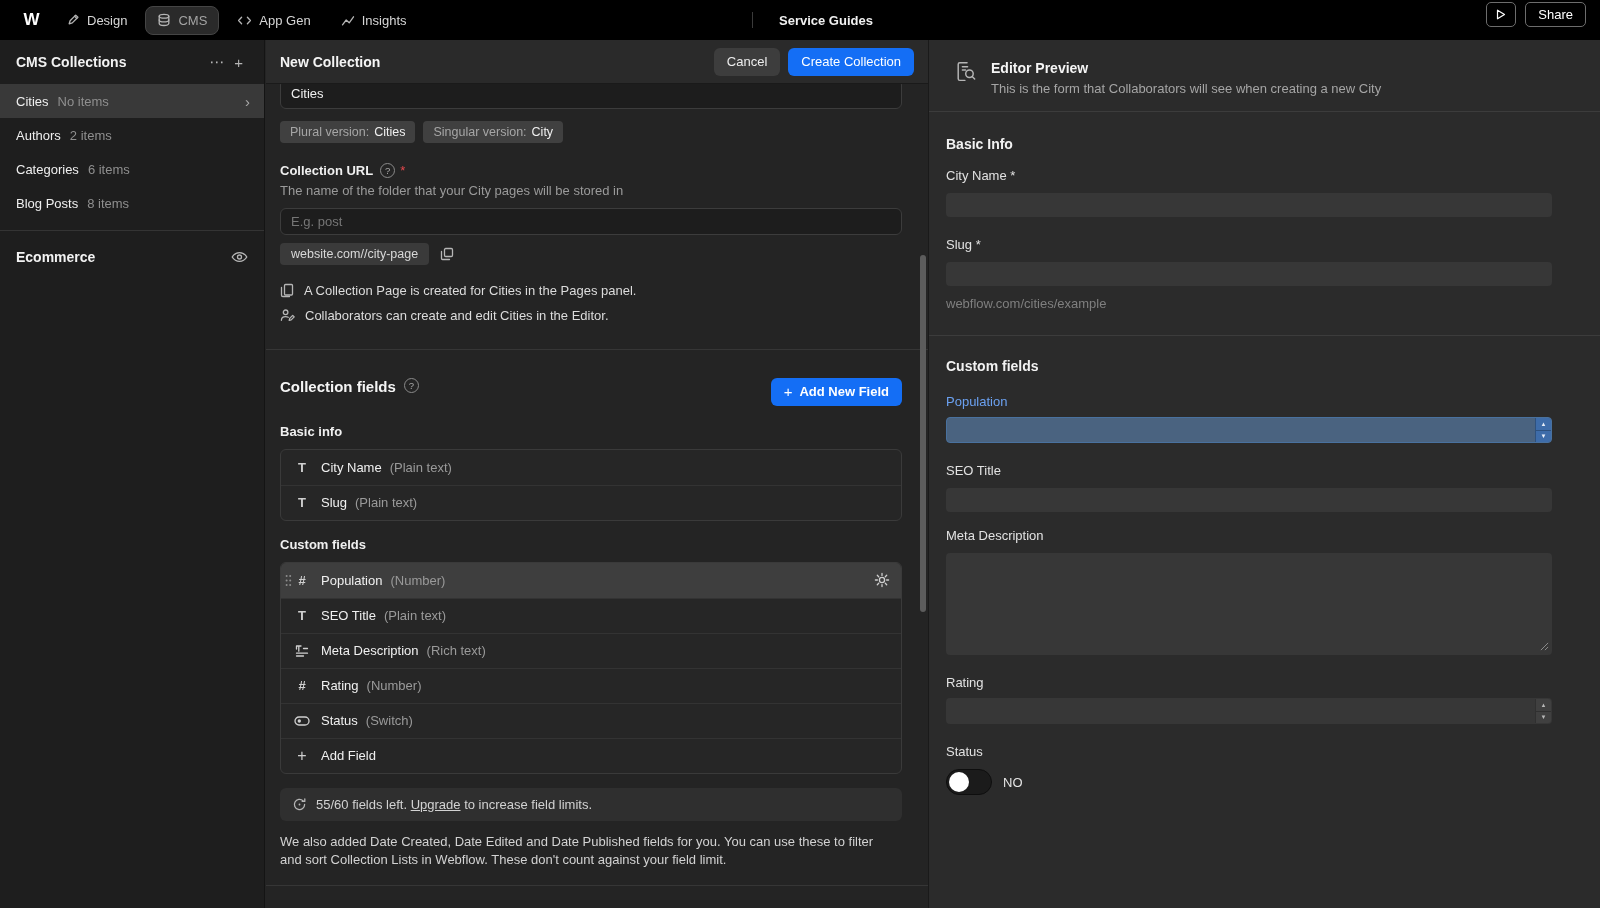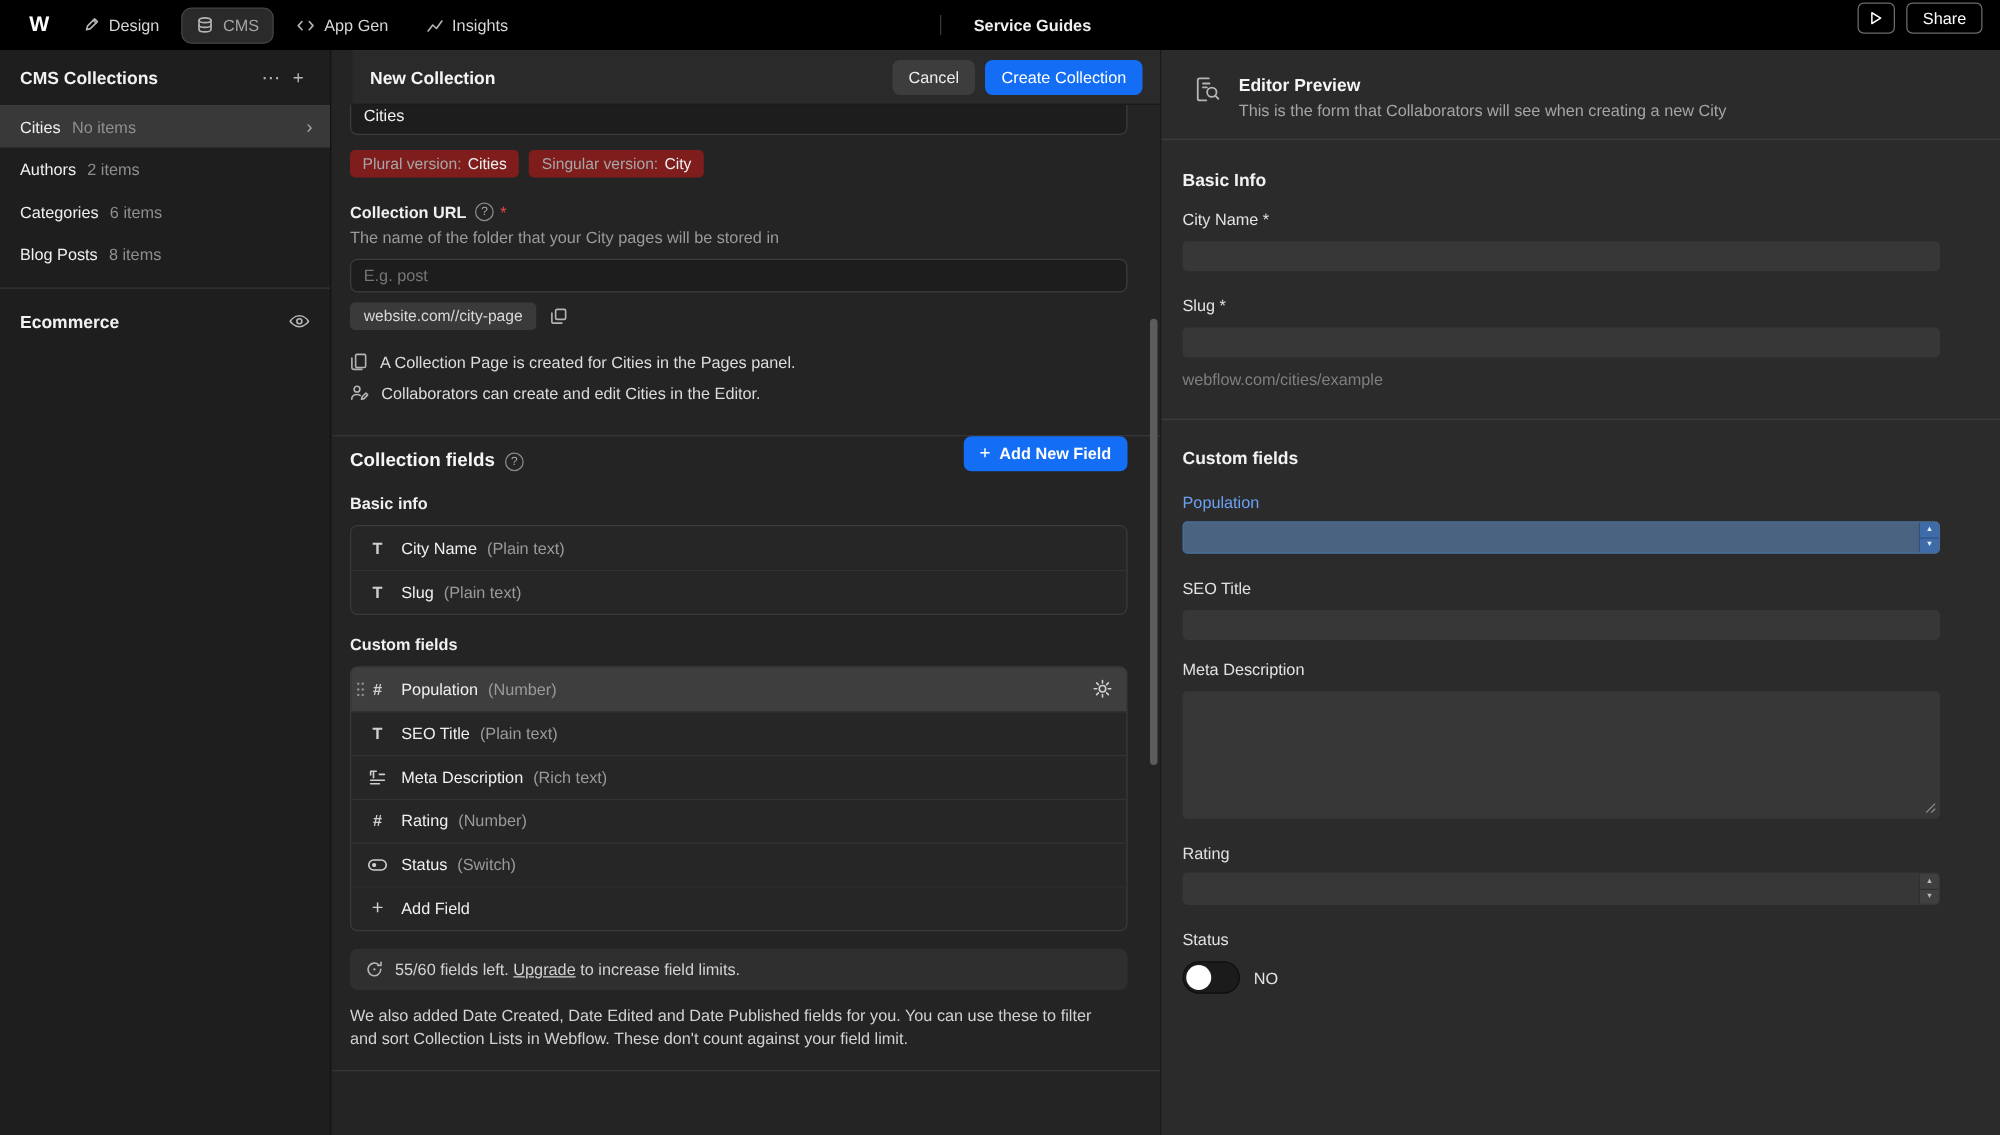--- a/index.html
+++ b/index.html
@@ -28,54 +28,54 @@
   .sb-row { height:34px; display:flex; align-items:center; padding:0 16px; font-size:13px; cursor:pointer; position:relative; }
   .sb-row.selected { background:#393939; }
   .sb-name { color:#efefef; }
   .sb-count { color:#8f8f8f; margin-left:9px; }
   .sb-chev { position:absolute; right:14px; color:#a8a8a8; font-size:15px; }
   .sb-divider { height:1px; background:#343434; margin:10px 0 8px; }
   .sb-ecom { height:36px; display:flex; align-items:center; padding:0 16px; cursor:pointer; }
   .sb-ecom-label { flex:1; font-size:14px; font-weight:bold; color:#f2f2f2; }
 
   
-  .main { position:absolute; top:40px; left:266px; width:662px; height:868px; background:#242424;padding-left:16px; }
+  .main { position:absolute; top:40px; left:266px; width:662px; height:868px; background:#242424; }
   .main-header { height:44px; background:#2a2a2a; border-bottom:1px solid #1a1a1a; display:flex; align-items:center; padding:0 14px; position:relative; z-index:3; }
   .mh-title { flex:1; font-size:14px; font-weight:bold; color:#f5f5f5; }
   .btn { height:28px; border:none; border-radius:6px; font-size:13px; font-family:inherit; cursor:pointer; display:inline-flex; align-items:center; }
   .btn-cancel { background:#3d3d3d; color:#ededed; padding:0 13px; margin-right:8px; }
   .btn-primary { background:#146ef5; color:#fff; padding:0 13px; }
   .main-body { position:absolute; top:44px; left:0; right:0; bottom:0; overflow:hidden; padding:0 26px 0 14px; }
 
   .tinput { width:100%; height:27px; background:#1d1d1d; border:1px solid #3c3c3c; border-radius:6px; color:#f0f0f0; font-size:13px; font-family:inherit; padding:0 10px; outline:none; }
   .tinput::placeholder { color:#767676; }
   .name-input { margin-top:-8px; height:30px; position:relative; z-index:1; }
 
   .tagrow { display:flex; gap:8px; margin-top:12px; }
-  .tag { background:#7f1d1d; border-radius:4px; padding:4px 10px; font-size:12.5px; display:inline-flex; gap:5px;justify-content:flex-end; }
+  .tag { background:#404040; border-radius:4px; padding:4px 10px; font-size:12.5px; display:inline-flex; gap:5px;justify-content:flex-end; }
   .tag-label { color:#a6a6a6; }
   .tag-value { color:#efefef; }
 
   .label-row { display:flex; align-items:center; gap:7px; margin-top:20px; }
   .flabel { font-size:13px; font-weight:bold; color:#f0f0f0; }
   .qicon { width:15px; height:15px; border:1px solid #8a8a8a; border-radius:50%; color:#ababab; font-size:9.5px; display:flex; align-items:center; justify-content:center; cursor:pointer; }
   .req { color:#e5484d; font-size:13px; margin-left:-2px; }
   .helper { margin-top:5px; font-size:13px; color:#9a9a9a; }
   .url-input { margin-top:10px; }
 
   .urltag-row { display:flex; align-items:center; gap:11px; margin-top:8px; }
   .urltag { background:#3a3a3a; border-radius:4px; padding:4px 11px; font-size:12.5px; color:#d8d8d8; }
   .copy-btn { cursor:pointer; }
 
   .info-line { display:flex; align-items:center; gap:10px; margin-top:10px; font-size:13px; color:#dcdcdc; }
   .info-line.first { margin-top:18px; }
 
   .mdivider { height:1px; background:#363636; margin:26px -26px 0 -14px; }
 
-  .cf-header { display:flex; align-items:flex-end; margin-top:0; }
+  .cf-header { display:flex; align-items:flex-start; margin-top:28px; }
   .cf-title { font-size:15px; font-weight:bold; color:#f5f5f5; margin-right:8px; }
   .cf-spacer { flex:1; }
   .btn-addfield { gap:7px; font-weight:bold; }
   .plus-glyph { font-size:15px; font-weight:normal; }
 
   .group-label { margin-top:18px; font-size:13px; font-weight:bold; color:#f0f0f0; }
   .group-label.custom { margin-top:16px; }
   .fieldbox { margin-top:10px; border:1px solid #3a3a3a; border-radius:6px; background:#262626; }
   .frow { height:35px; display:flex; align-items:center; padding:0 12px; border-top:1px solid #333; position:relative; cursor:pointer; font-size:13px; }
   .frow:first-child { border-top:none; border-radius:5px 5px 0 0; }

